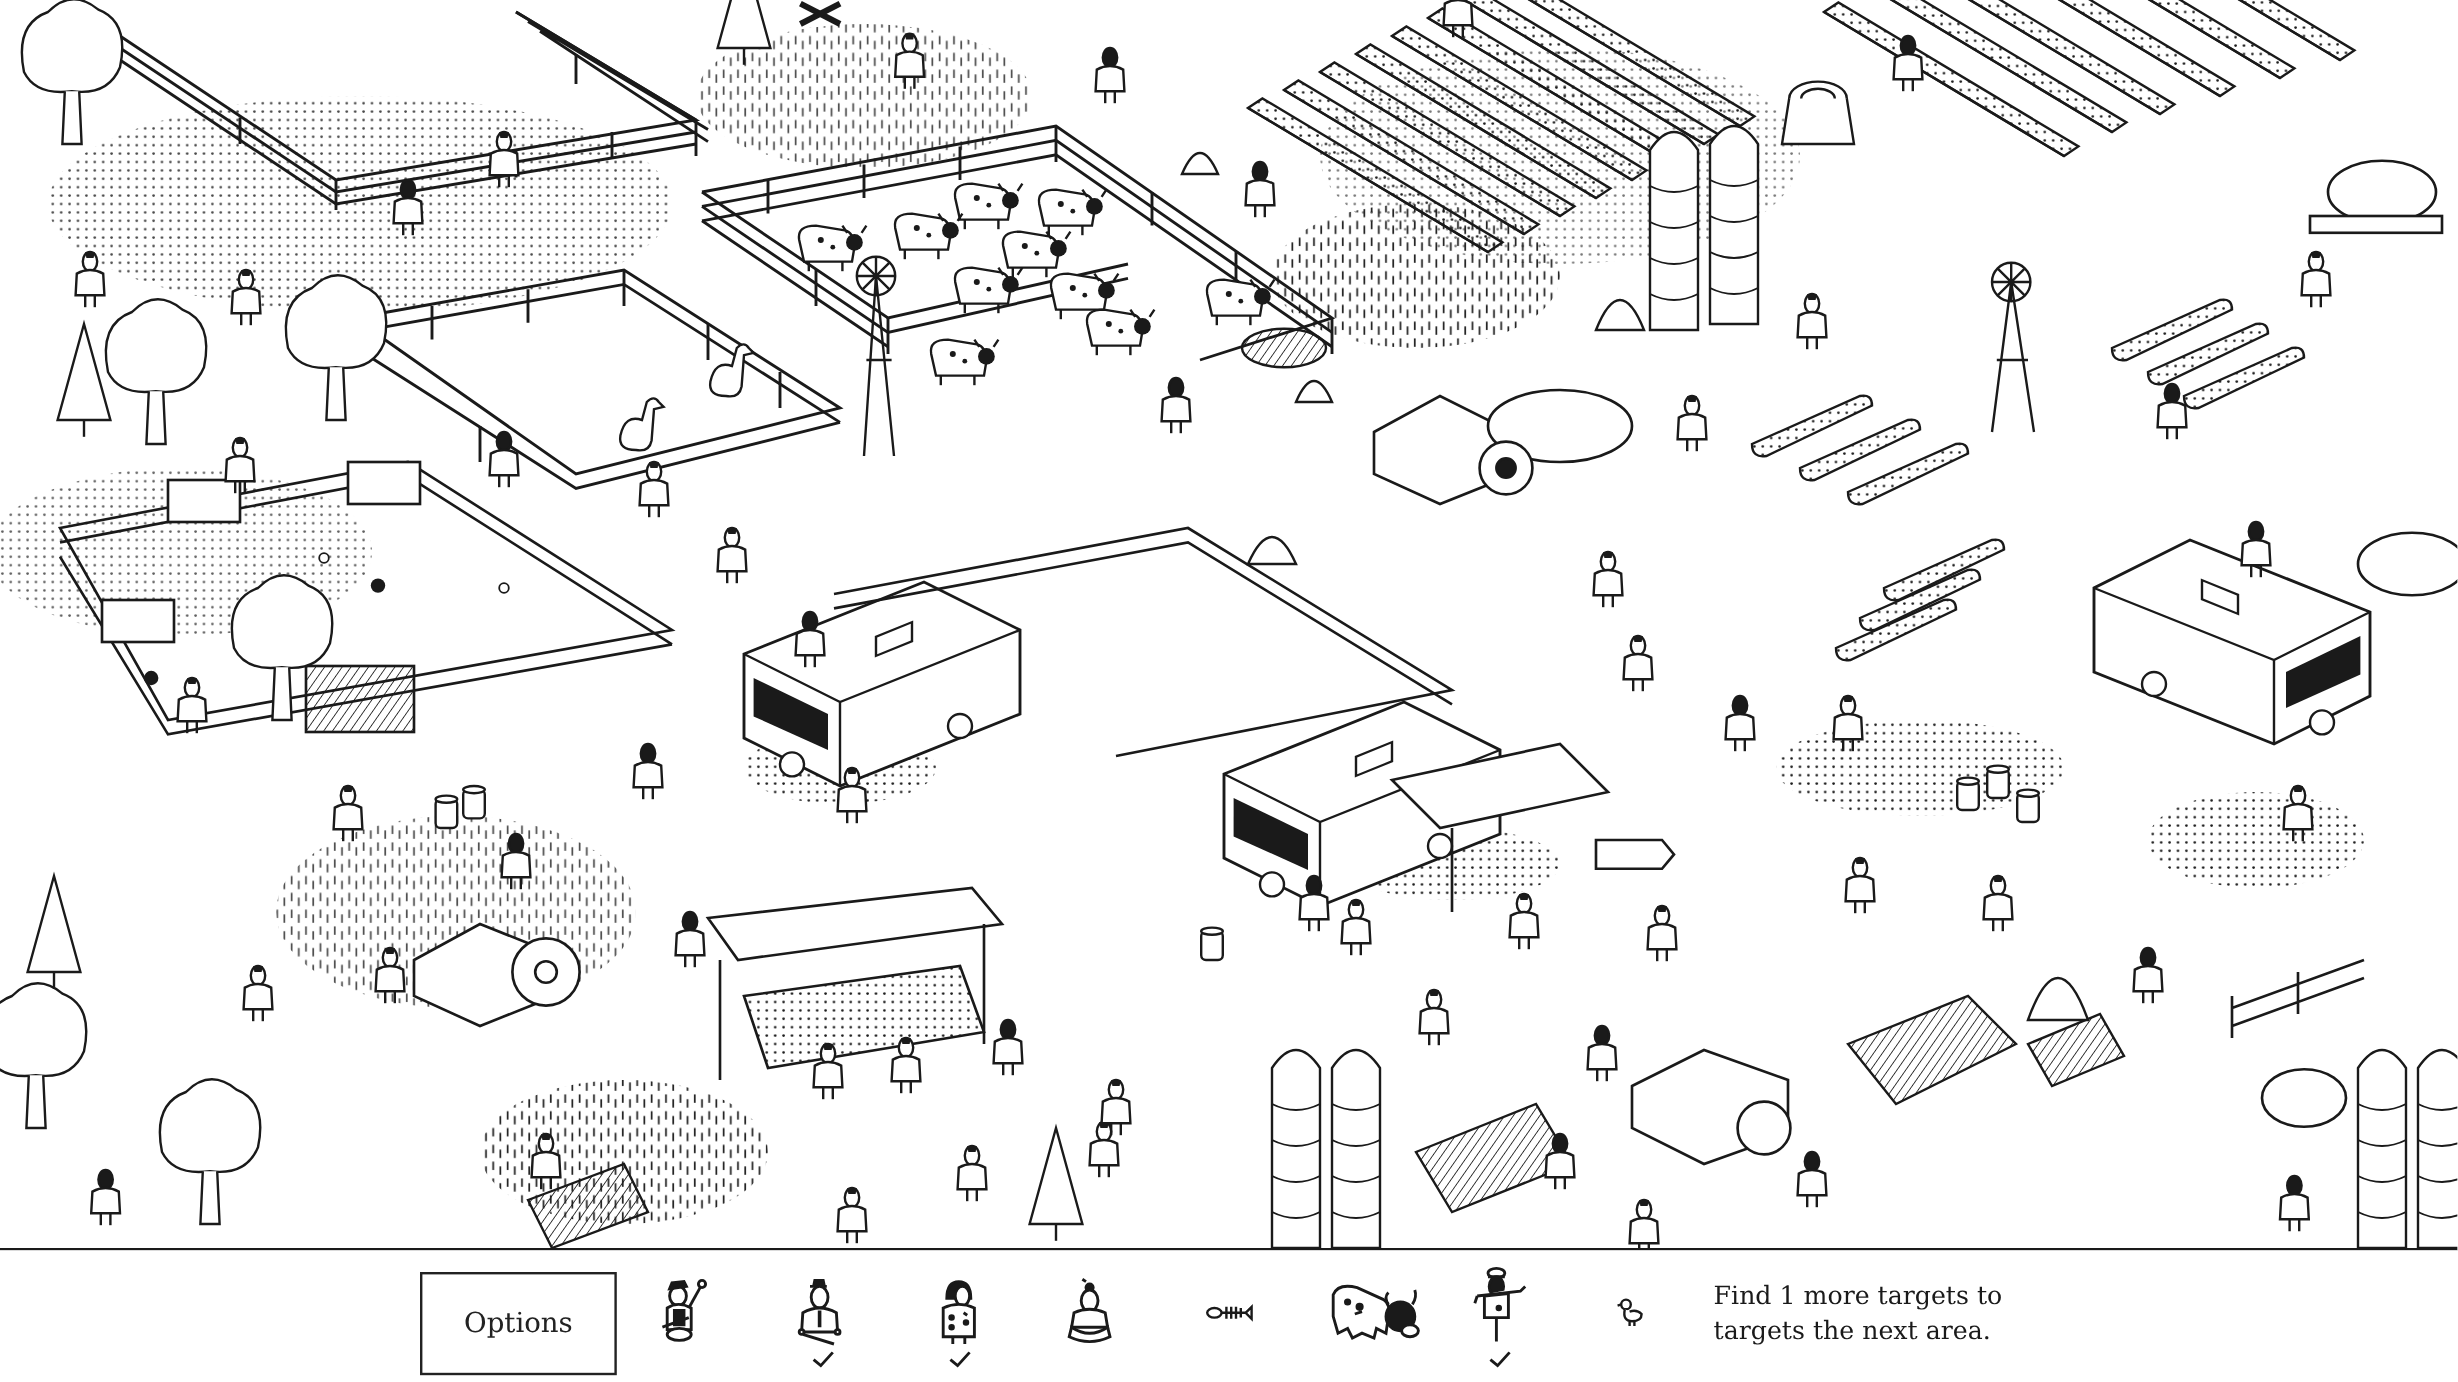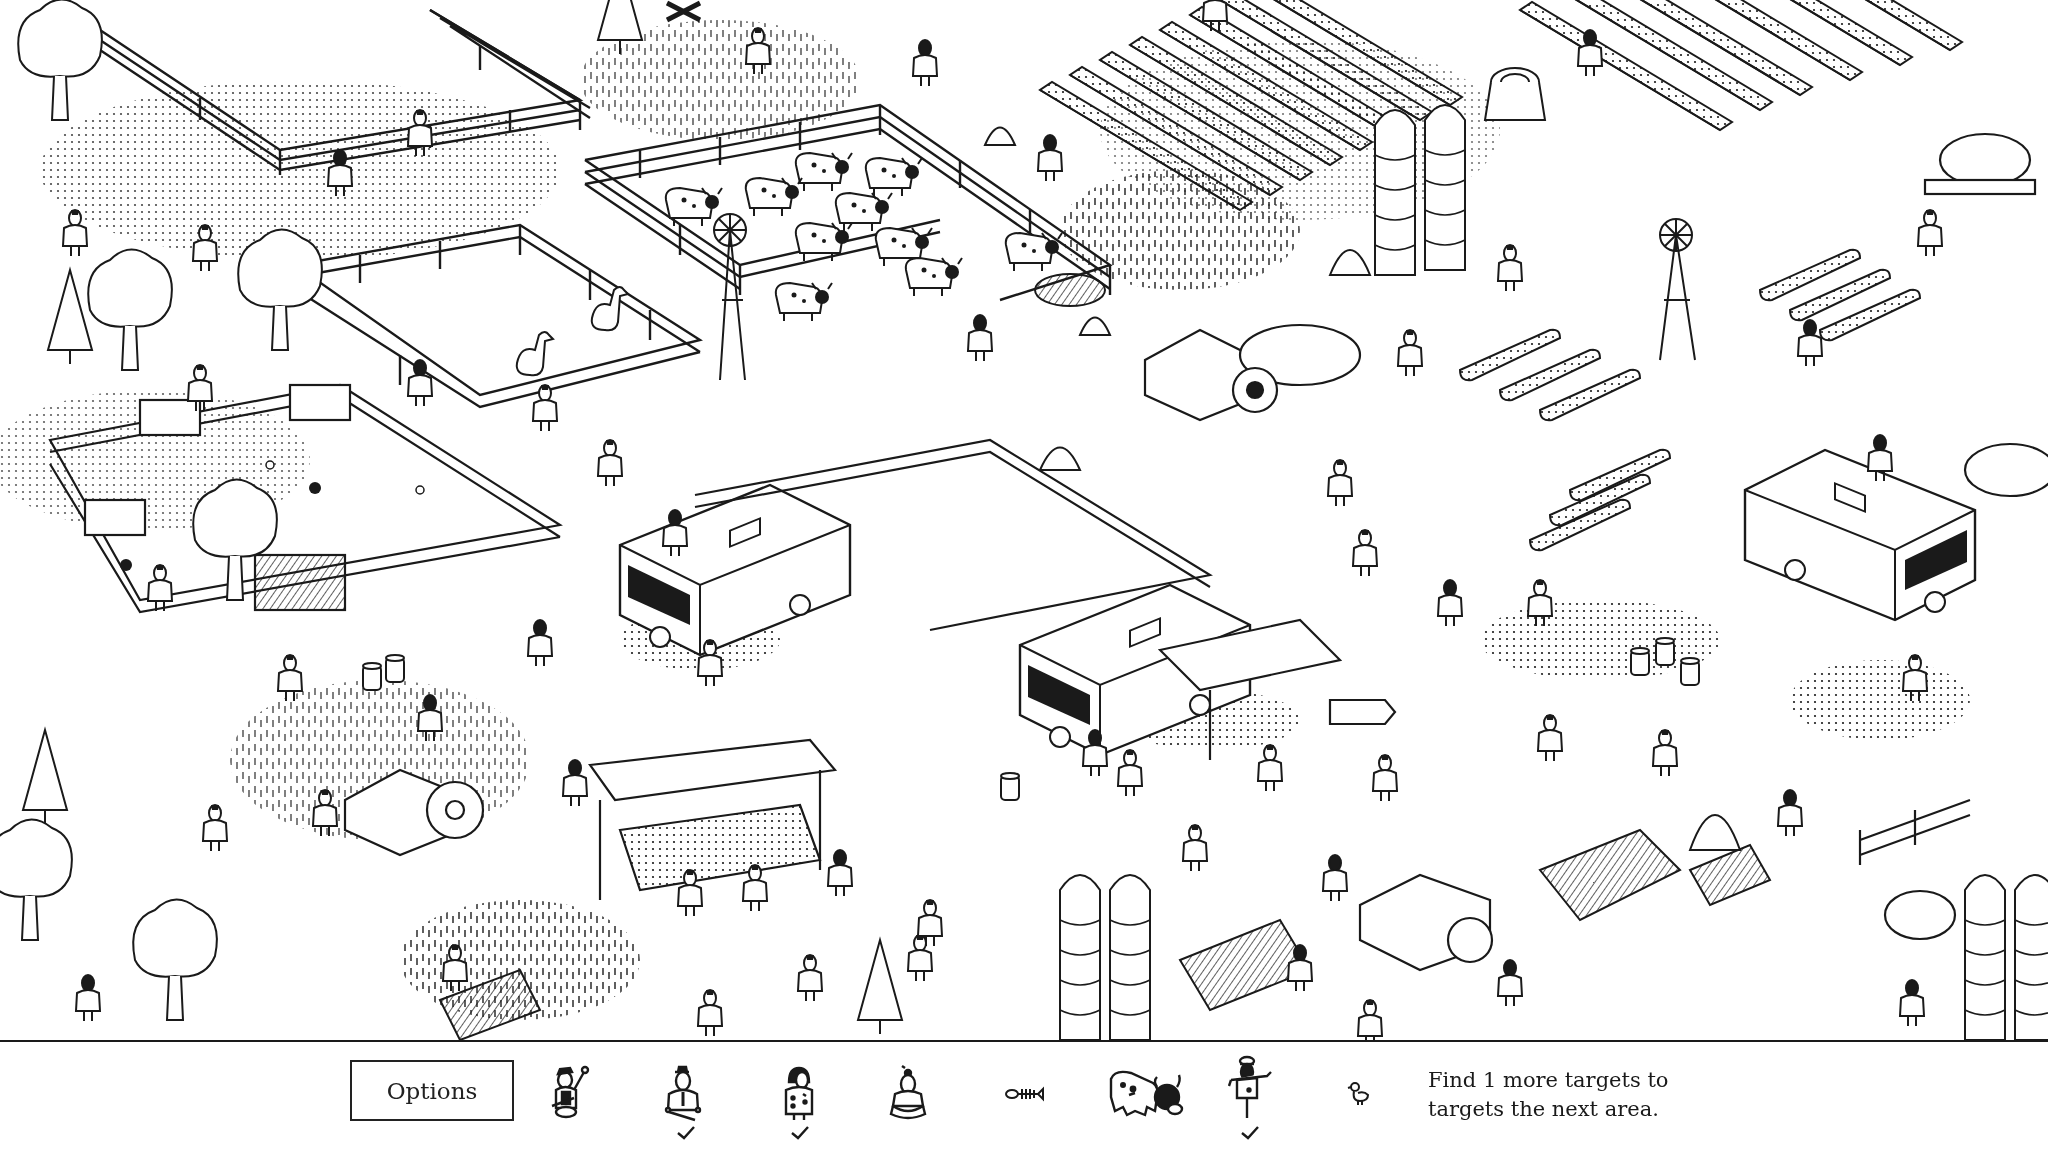--- a/index.html
+++ b/index.html
@@ -1,21 +1,21 @@
 <!DOCTYPE html>
 <html><head>
 <meta charset="utf-8">
 <style>
   html, body { margin:0; padding:0; background:#ffffff; }
   body { width:2048px; height:1152px; overflow:hidden; position:relative; font-family:"DejaVu Serif", serif; }
   #scene { position:absolute; left:0; top:0; width:2048px; height:1040px; background:#ffffff; overflow:hidden; }
   #scene svg { position:absolute; left:0; top:0; }
   #scene-border { position:absolute; left:0; top:1040px; width:2048px; height:2px; background:#1a1a1a; }
   #bottom-bar { position:absolute; left:0; top:1042px; width:2048px; height:110px; background:#ffffff; }
-  .options-btn { position:absolute; left:350px; top:1060px; width:164px; height:61px; border:2px solid #222; box-sizing:border-box; background:#fff;
+  .options-btn { position:absolute; left:350px; top:1060px; width:164px; height:86px; border:2px solid #222; box-sizing:border-box; background:#fff;
     display:flex; align-items:center; justify-content:center; font-family:"DejaVu Serif", serif; font-size:23px; color:#222; cursor:pointer; }
   .target { position:absolute; top:1066px; width:70px; height:56px; display:flex; align-items:center; justify-content:center; cursor:pointer; }
   .target svg { overflow:visible; }
   .check { position:absolute; top:1126px; width:20px; height:14px; }
   .hint { position:absolute; left:1428px; top:1066px; width:300px; font-family:"DejaVu Serif", serif; font-size:21px; line-height:29px; color:#1a1a1a; }
   .hint span { display:block; }
 </style>
 </head>
 <body>
 

